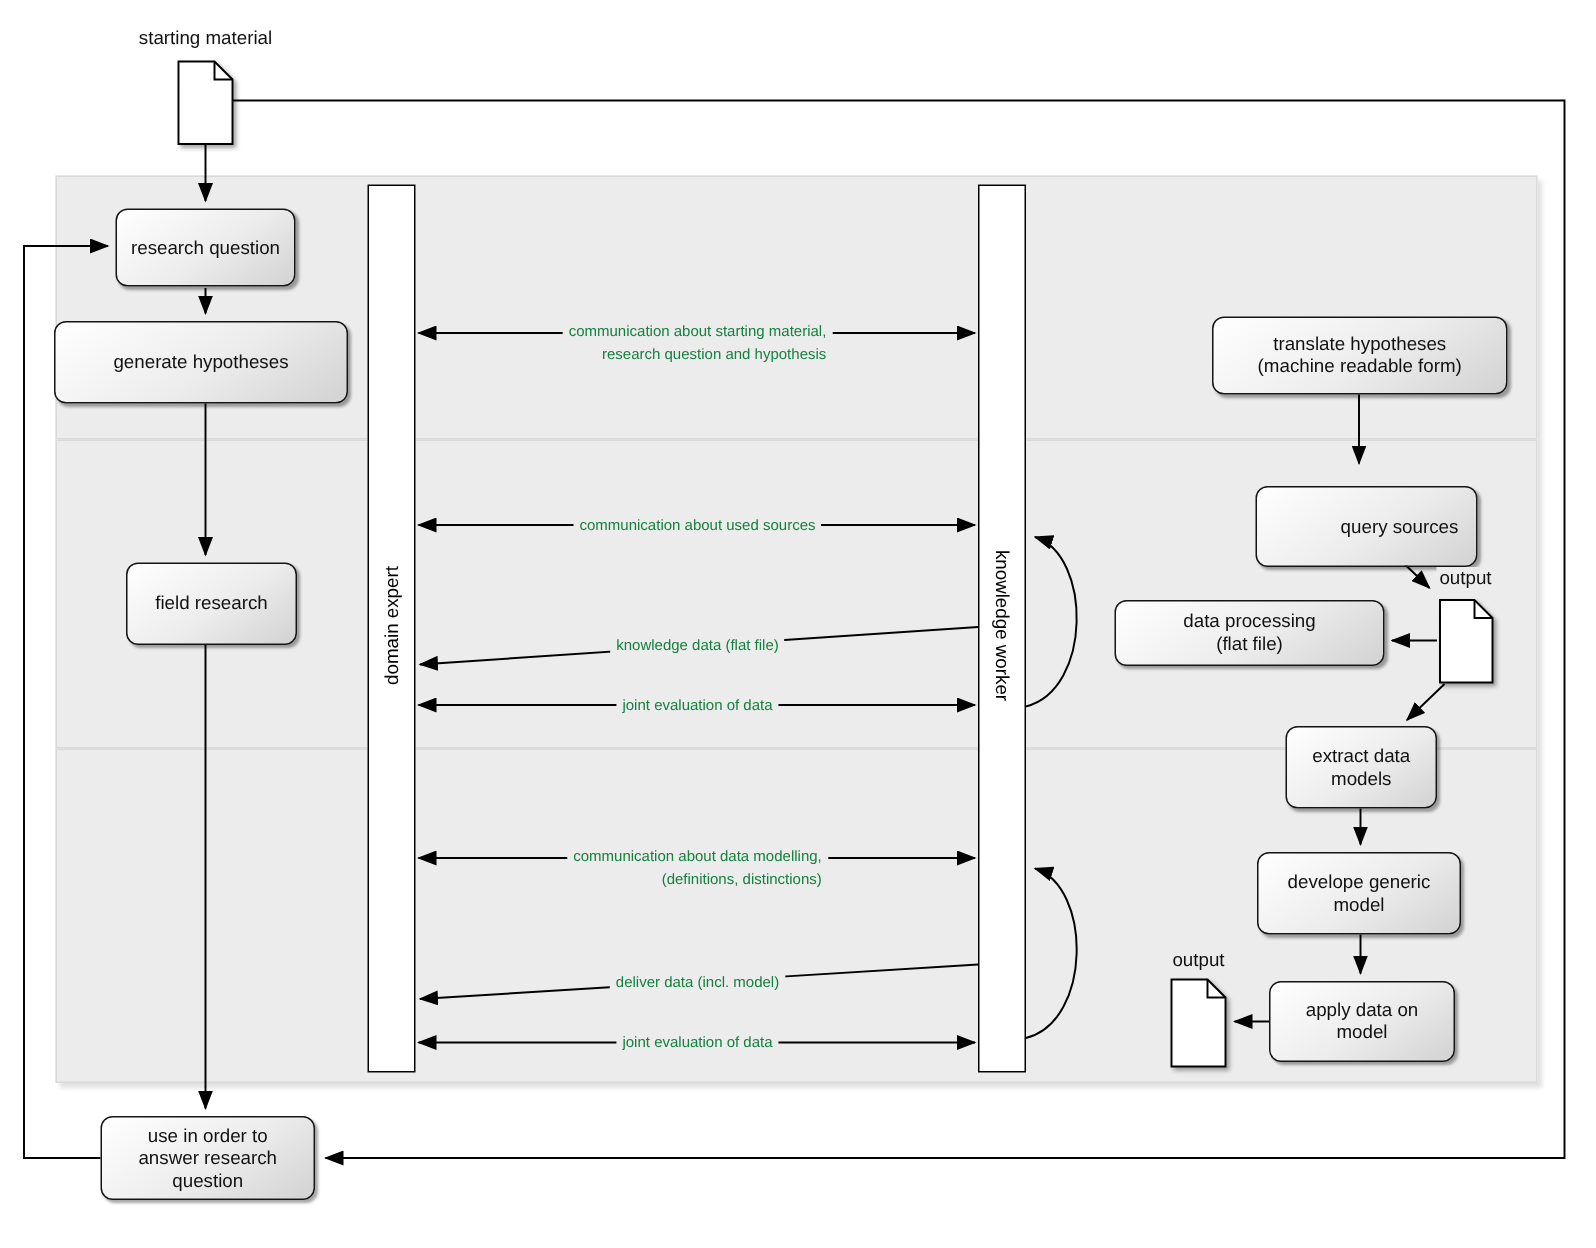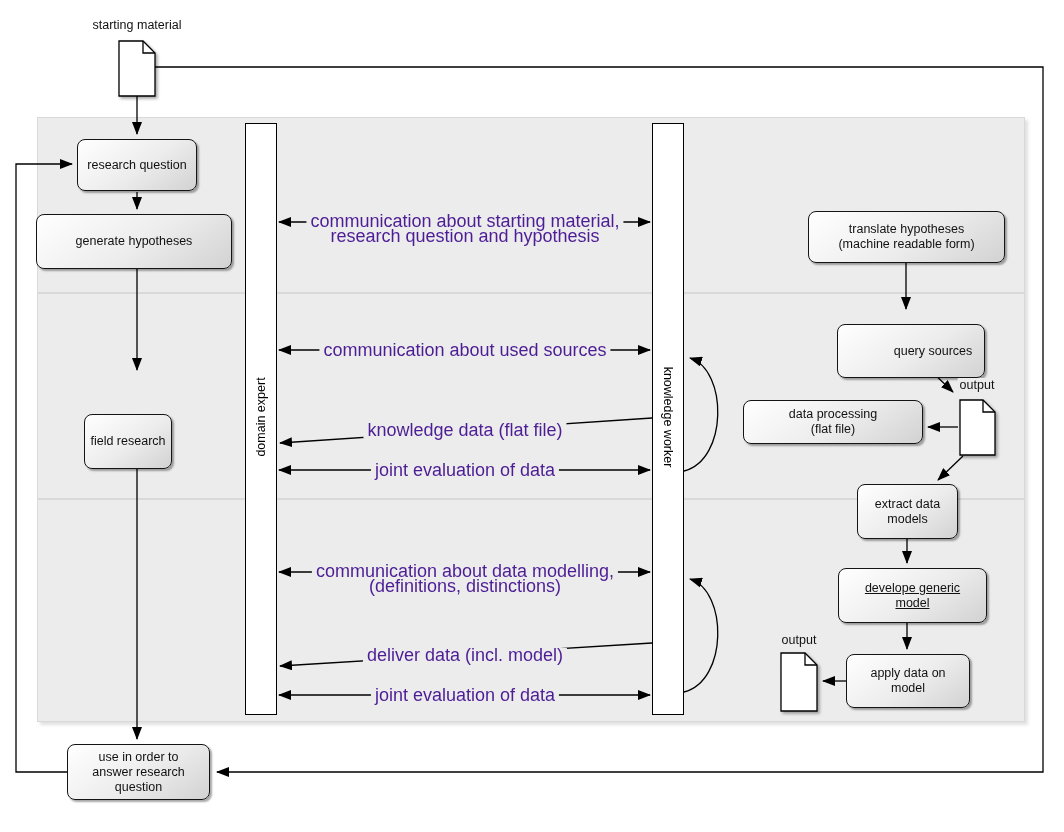--- a/index.html
+++ b/index.html
@@ -30,23 +30,23 @@
     box-shadow:2px 2px 2px rgba(0,0,0,0.35);
     display:flex; align-items:center; justify-content:center;
     text-align:center; font-size:12.5px; line-height:15px;
     white-space:pre-line; box-sizing:border-box; color:#111;
   }
   .free-label {
     position:absolute; z-index:7; font-size:12.5px; line-height:15px;
     white-space:pre-line; text-align:center; transform:translateX(-50%); color:#111;
   }
   .msg-label {
-    position:absolute; z-index:7; font-size:18px; line-height:15px;
-    white-space:pre-line; text-align:center; transform:translateX(-50%);
-    background:#ececec; padding:0 4px; color:#4c1d95;
+    position:absolute; z-index:7; font-size:10px; line-height:15px;
+    white-space:pre-line; text-align:right; transform:translateX(-50%);
+    background:#ececec; padding:0 4px; color:#15803d;
   }
 </style>
 </head>
 <body>
 
 <div id="stage">
 
   <div id="pool-shadow"></div>
   <div class="band" style="top:117px; height:176px;"></div>
   <div class="band" style="top:293px; height:206px;"></div>
@@ -106,32 +106,32 @@
       </g>
       <g>
         <path d="M781,653 L805,653 L817,665 L817,711 L781,711 Z"></path>
         <path d="M805,653 L805,665 L817,665" fill="none"></path>
       </g>
     </g>
   </svg>
 
   <div class="node" style="left:77px;  top:139px; width:120px; height:52px;">research question</div>
   <div class="node" style="left:36px;  top:214px; width:196px; height:55px;">generate hypotheses</div>
-  <div class="node" style="left:84px;  top:375px; width:88px; height:55px;margin-top:39px;">field research</div>
+  <div class="node" style="left:84px;  top:375px; width:114px; height:55px;">field research</div>
   <div class="node" style="left:67px;  top:744px; width:143px; height:56px;">use in order to
 answer research
 question</div>
   <div class="node" style="left:808px; top:211px; width:197px; height:52px;">translate hypotheses
 (machine readable form)</div>
   <div class="node" style="left:837px; top:324px; width:148px; height:54px;padding-left:44px;">query sources</div>
   <div class="node" style="left:743px; top:400px; width:180px; height:44px;">data processing
 (flat file)</div>
   <div class="node" style="left:857px; top:484px; width:101px; height:55px;">extract data
 models</div>
-  <div class="node" style="left:838px; top:568px; width:149px; height:55px;text-decoration:underline;">develope generic
+  <div class="node" style="left:838px; top:568px; width:136px; height:55px;">develope generic
 model</div>
   <div class="node" style="left:846px; top:654px; width:124px; height:54px;">apply data on
 model</div>
 
   <div class="free-label" style="left:137px; top:18px;text-align:center;">starting material</div>
   <div class="free-label" style="left:977px; top:378px; background:#ececec; padding:0 2px;">output</div>
   <div class="free-label" style="left:799px; top:633px; background:#ececec; padding:0 2px;">output</div>
 
   <div class="msg-label" style="left:465px; top:214px;">communication about starting material,
 research question and hypothesis</div>

